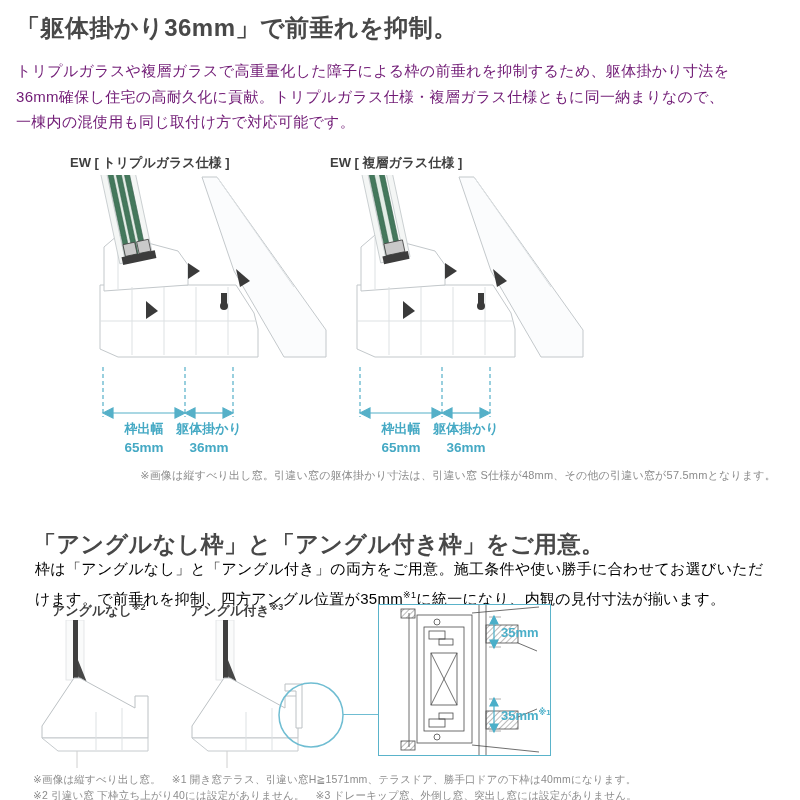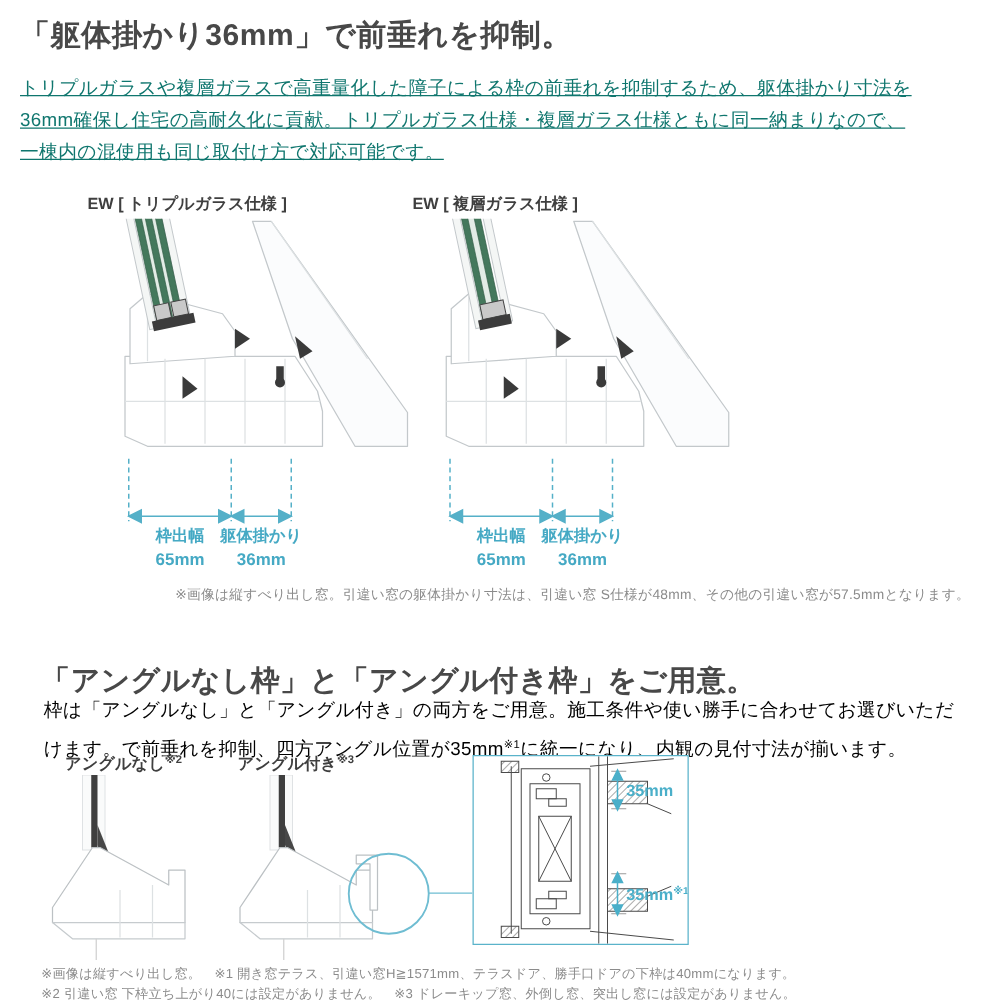--- a/index.html
+++ b/index.html
@@ -10,21 +10,21 @@
   }
   .abs{position:absolute;}
   .h1{
     left:16px;top:12px;font-size:24px;font-weight:700;color:#484848;
     letter-spacing:.5px;white-space:nowrap;
   }
   .h2{
     left:33px;top:529px;font-size:23px;font-weight:700;color:#484848;
     letter-spacing:.5px;white-space:nowrap;
   }
-  .body1{left:16px;top:58px;font-size:15px;color:#0f766e;line-height:25.5px;letter-spacing:.3px;text-decoration:underline;}
+  .body1{left:16px;top:58px;font-size:15px;color:#701a75;line-height:25.5px;letter-spacing:.3px;}
   .body2{left:35px;top:556px;font-size:15px;color:#000000;line-height:26px;letter-spacing:.3px;}
   .bodyline{white-space:nowrap;}
   sup,.sup{font-size:9px;vertical-align:super;}
   .figlabel{
     font-size:13px;font-weight:700;color:#3f3f3f;white-space:nowrap;
   }
   .note1{
     top:468px;right:24px;font-size:11px;color:#8b8b8b;white-space:nowrap;letter-spacing:.2px;
   }
   .footnotes{

